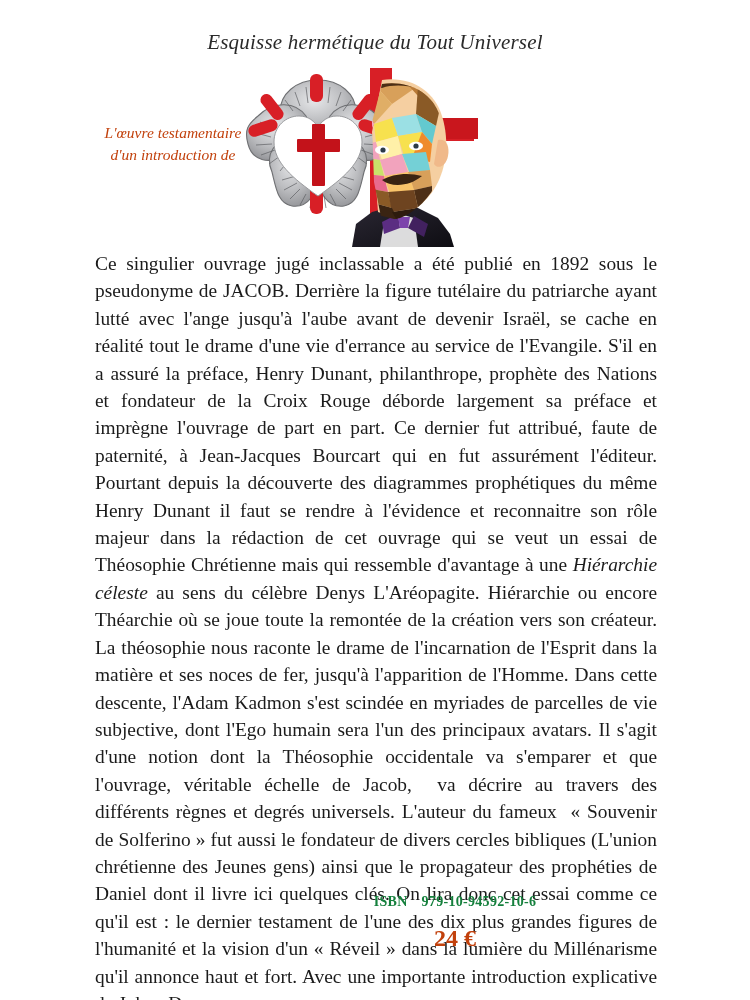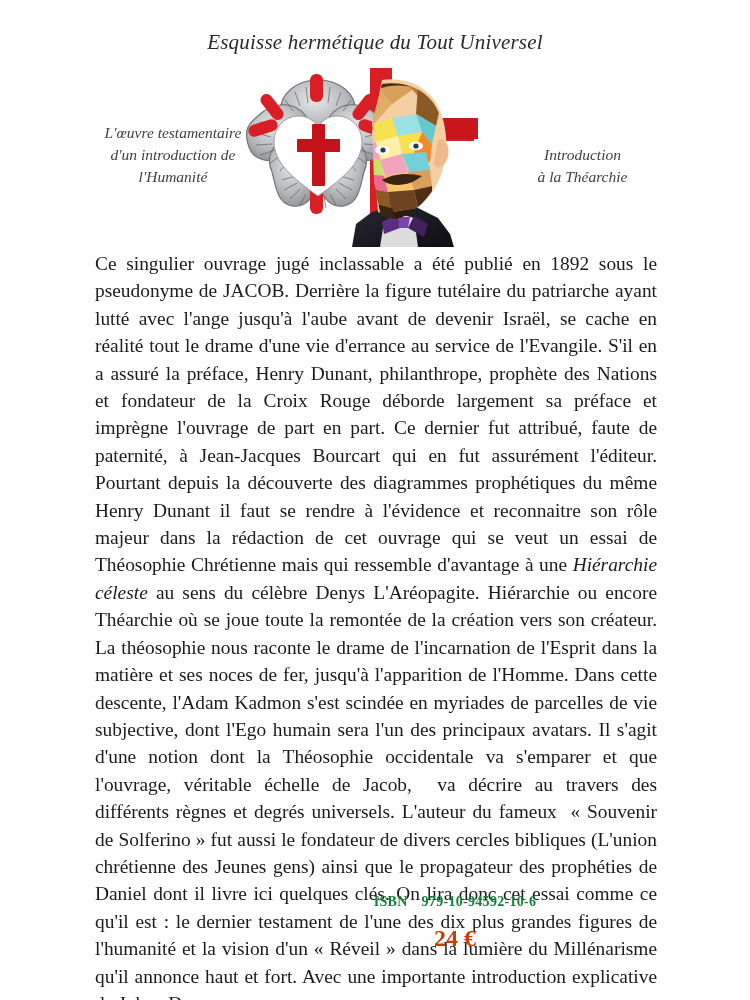--- a/index.html
+++ b/index.html
@@ -36,21 +36,21 @@
     letter-spacing: 0.2px;
     color: #2a2a2a;
   }
 
   
   .caption {
     position: absolute;
     font-style: italic;
     font-size: 15.5px;
     line-height: 22px;
-    color: #404040;
+    color: #c2410c;
     text-align: center;
   }
   .caption-left {
     left: 92px;
     top: 122px;
     width: 162px;
   }
   .caption-right {
     left: 500px;
     top: 144px;
@@ -114,27 +114,22 @@
 </head>
 <body>
 
 <div class="page">
 
   <div class="book-title">Esquisse hermétique du Tout Universel</div>
 
   <div class="caption caption-left">
     <div>L'œuvre testamentaire</div>
     <div>d'un introduction de</div>
-    <div>l'Humanité</div>
   </div>
 
-  <div class="caption caption-right">
-    <div>Introduction</div>
-    <div>à la Théarchie</div>
-  </div>
 
   <div class="emblem">
     <svg viewBox="0 0 290 185" xmlns="http://www.w3.org/2000/svg">
       <defs>
         <radialGradient id="silverG" cx="45%" cy="38%" r="70%">
           <stop offset="0%" stop-color="#e6e7e9"></stop>
           <stop offset="55%" stop-color="#bcbdc0"></stop>
           <stop offset="100%" stop-color="#8b8c90"></stop>
         </radialGradient>
         <linearGradient id="suitG" x1="0" y1="0" x2="1" y2="1">

